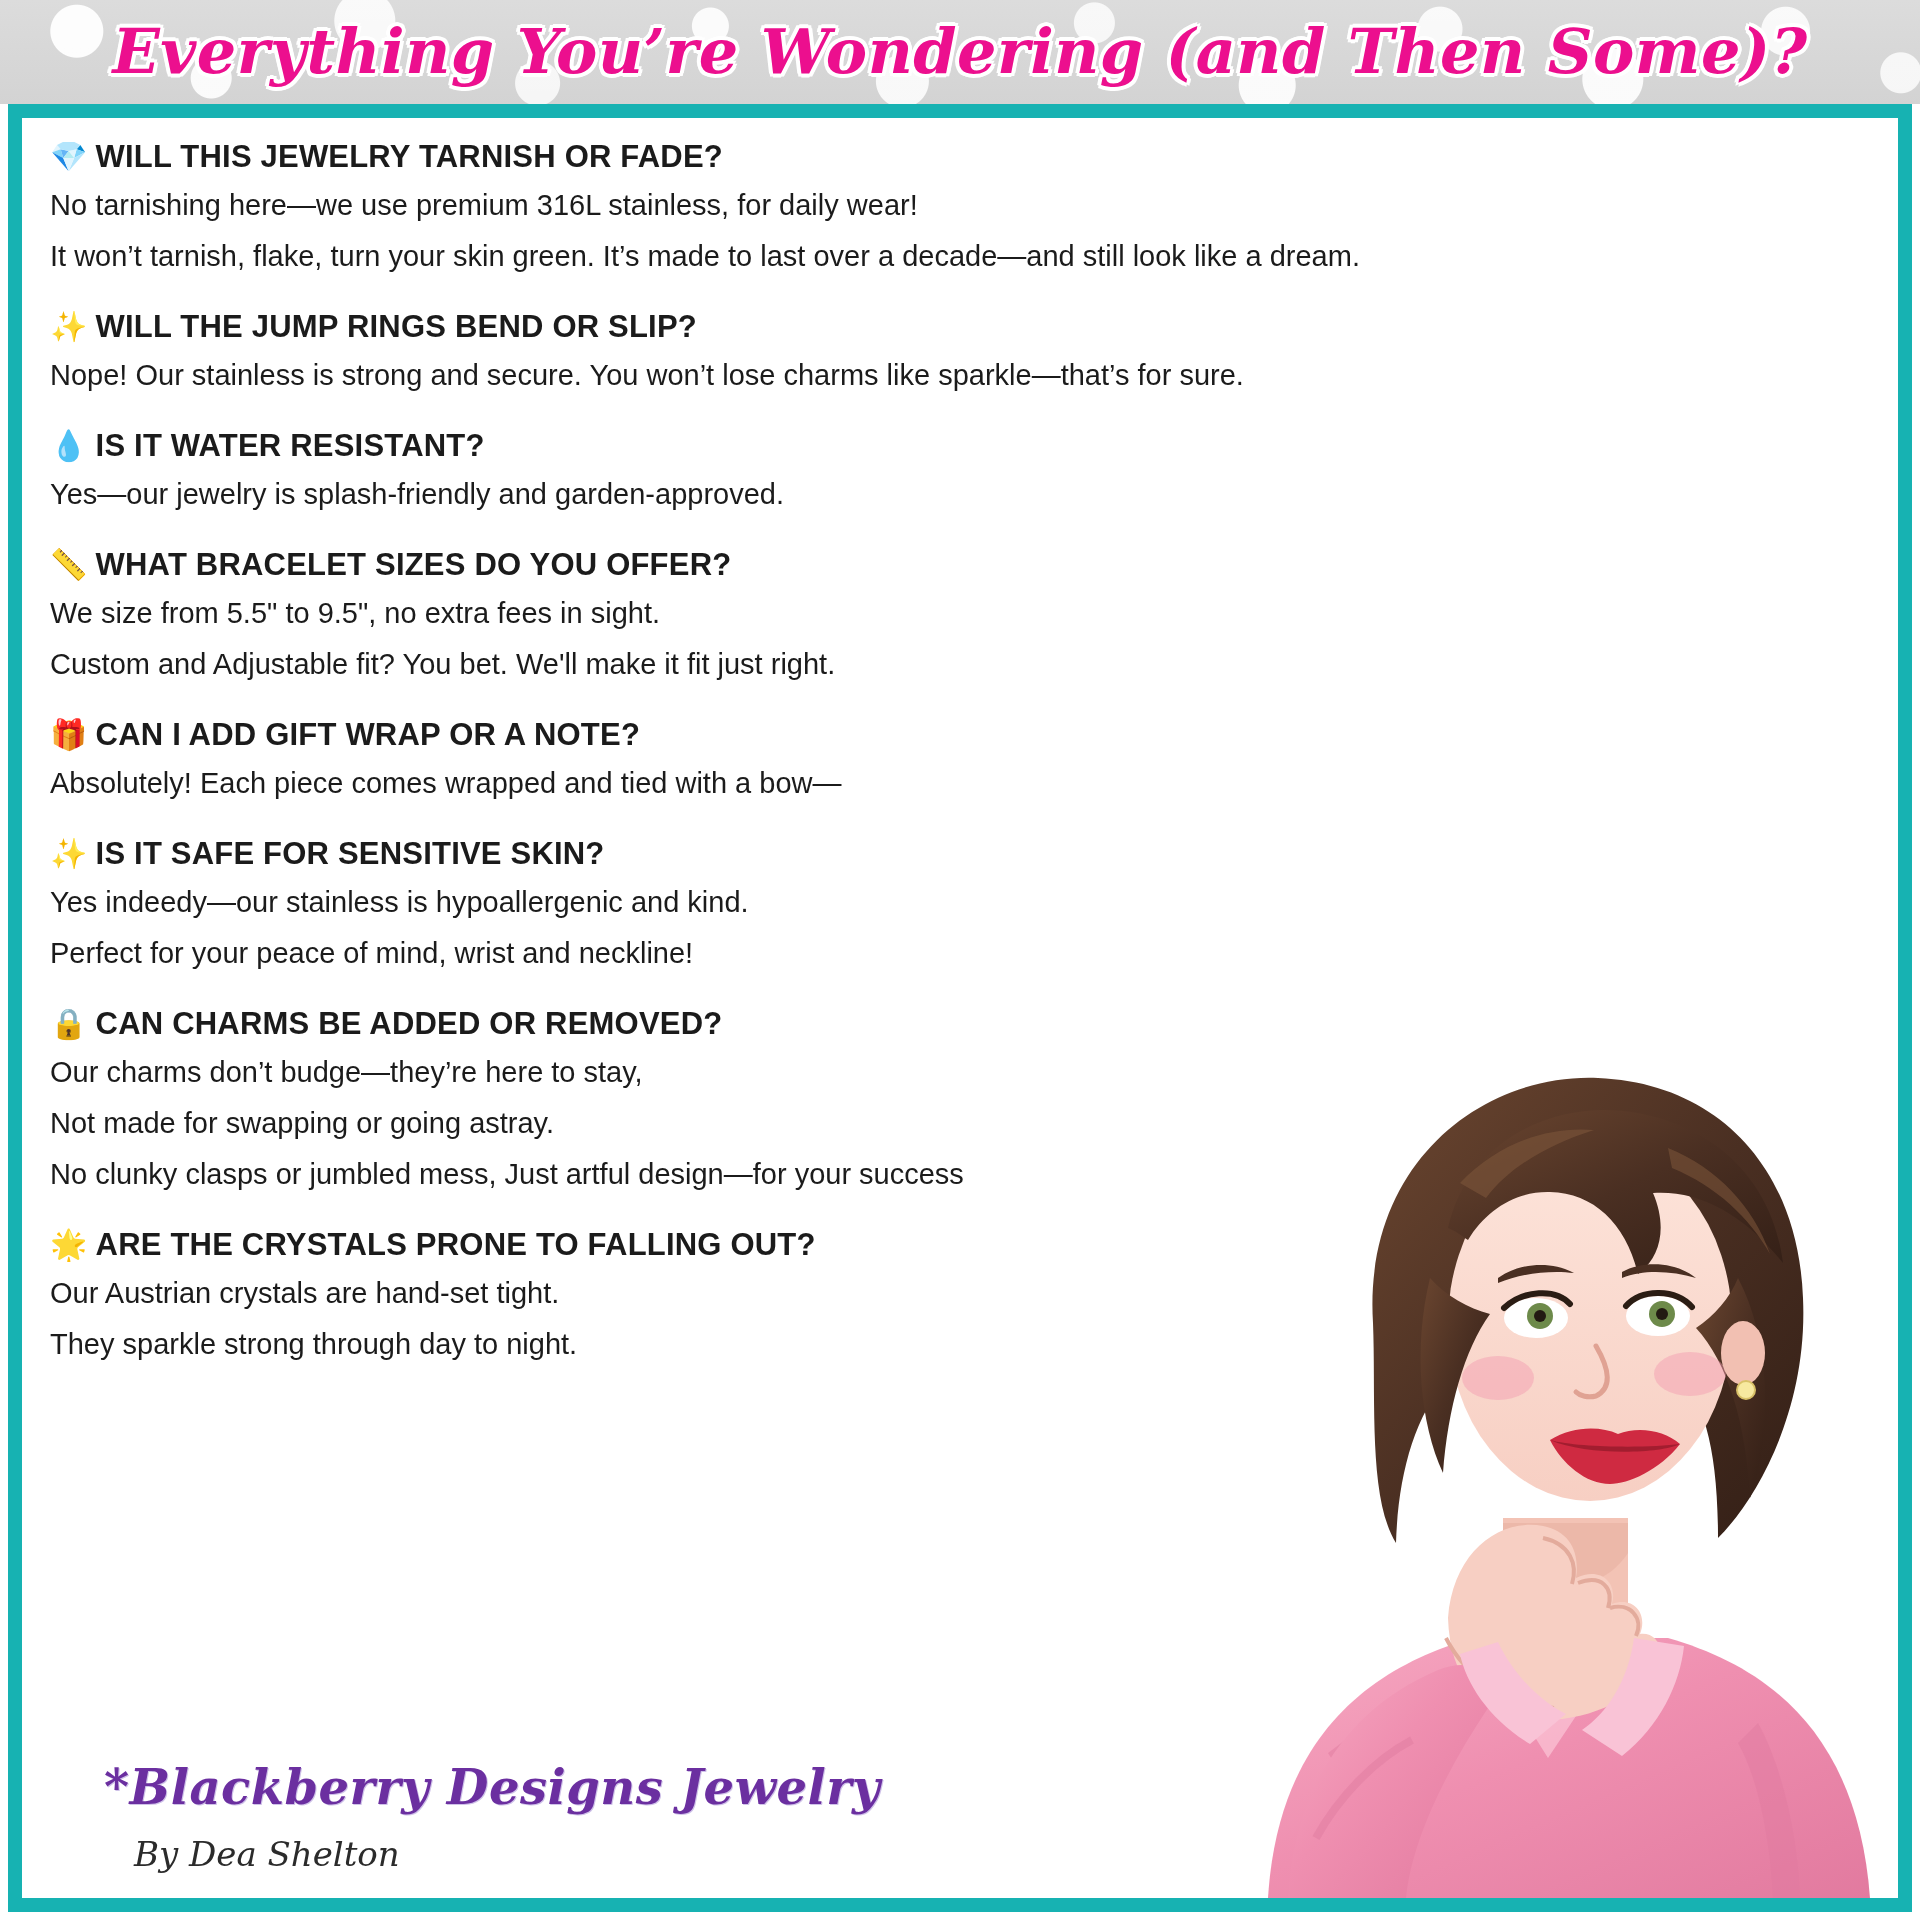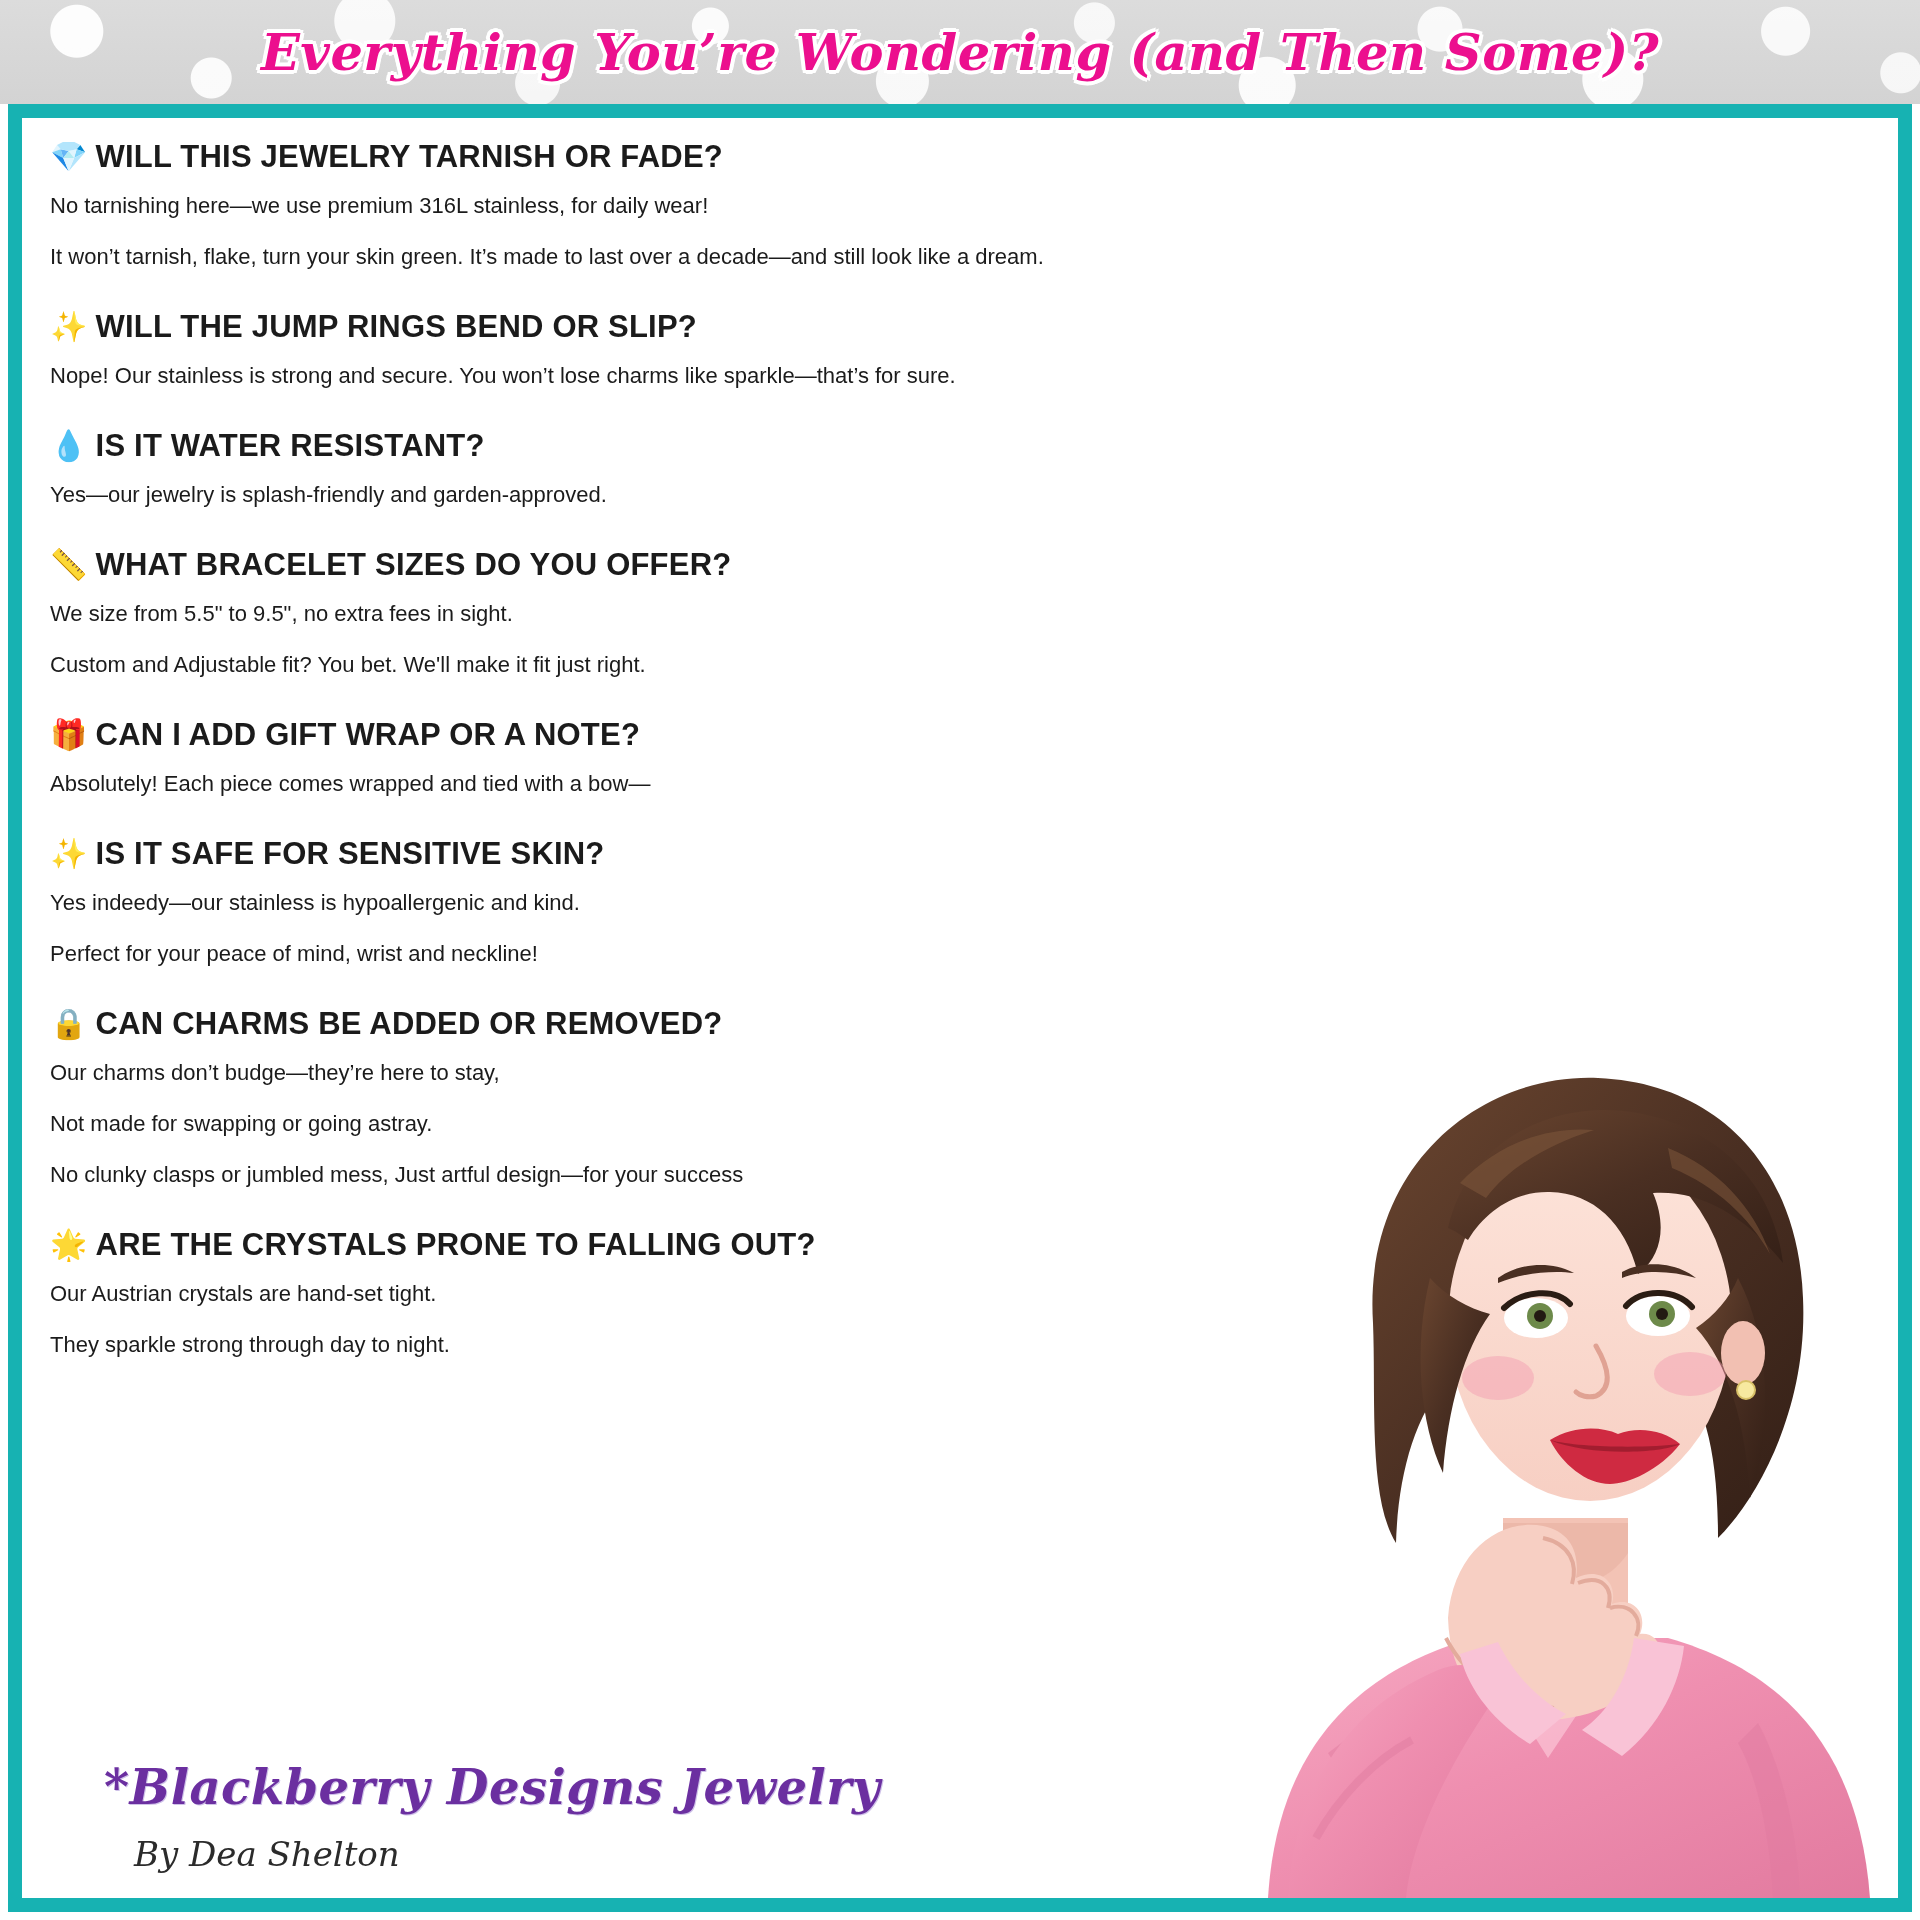--- a/index.html
+++ b/index.html
@@ -41,21 +41,21 @@
       radial-gradient(circle at 99% 70%, rgba(255,255,255,0.8) 0 20px, rgba(255,255,255,0) 21px),
       linear-gradient(#dcdcdc, #d3d3d3);
   }
   .header-title {
     position: absolute;
     left: 0; right: 0; top: 6px;
     text-align: center;
     font-family: "DejaVu Serif", serif;
     font-style: italic;
     font-weight: bold;
-    font-size: 51px;
+    font-size: 62px;
     line-height: 92px;
     color: #ec0f8e;
     text-shadow:
       -3px -3px 0 #ffffff,  3px -3px 0 #ffffff,
       -3px  3px 0 #ffffff,  3px  3px 0 #ffffff,
       -4px  0   0 #ffffff,  4px  0   0 #ffffff,
        0   -4px 0 #ffffff,  0    4px 0 #ffffff;
     letter-spacing: 0.5px;
     white-space: nowrap;
   }
@@ -79,21 +79,21 @@
   .faq-q {
     font-size: 31px;
     font-weight: bold;
     color: #1b1b1b;
     letter-spacing: 0.2px;
     line-height: 46px;
     white-space: nowrap;
   }
   .faq-q .emoji { font-size: 30px; margin-right: 8px; }
   .faq-a-line {
-    font-size: 22px;
+    font-size: 29px;
     color: #1b1b1b;
     line-height: 51px;
     white-space: nowrap;
   }
 
   
   .logo {
     position: absolute;
     left: 36px;
     bottom: 24px;

